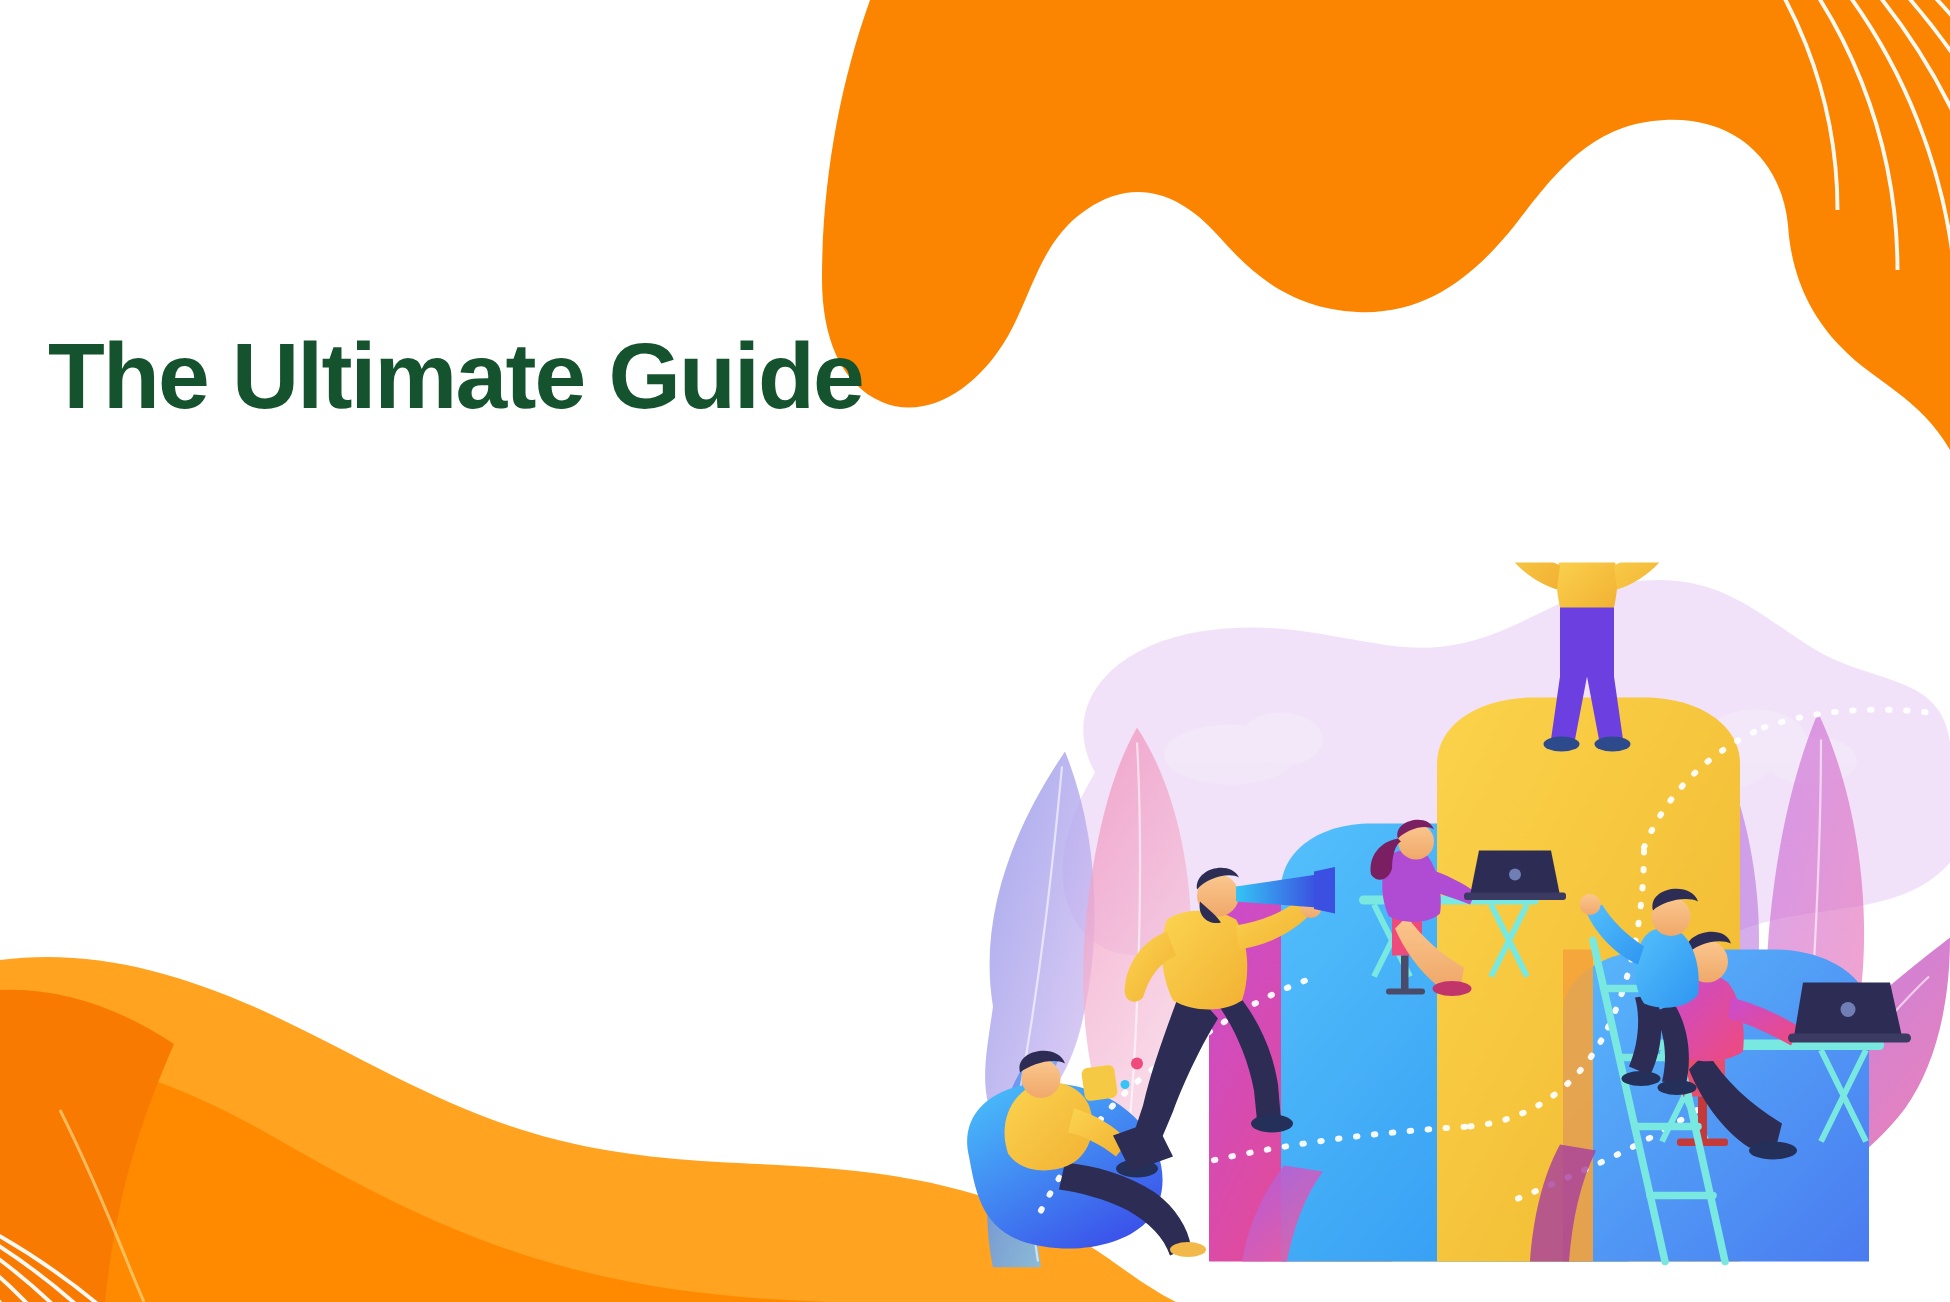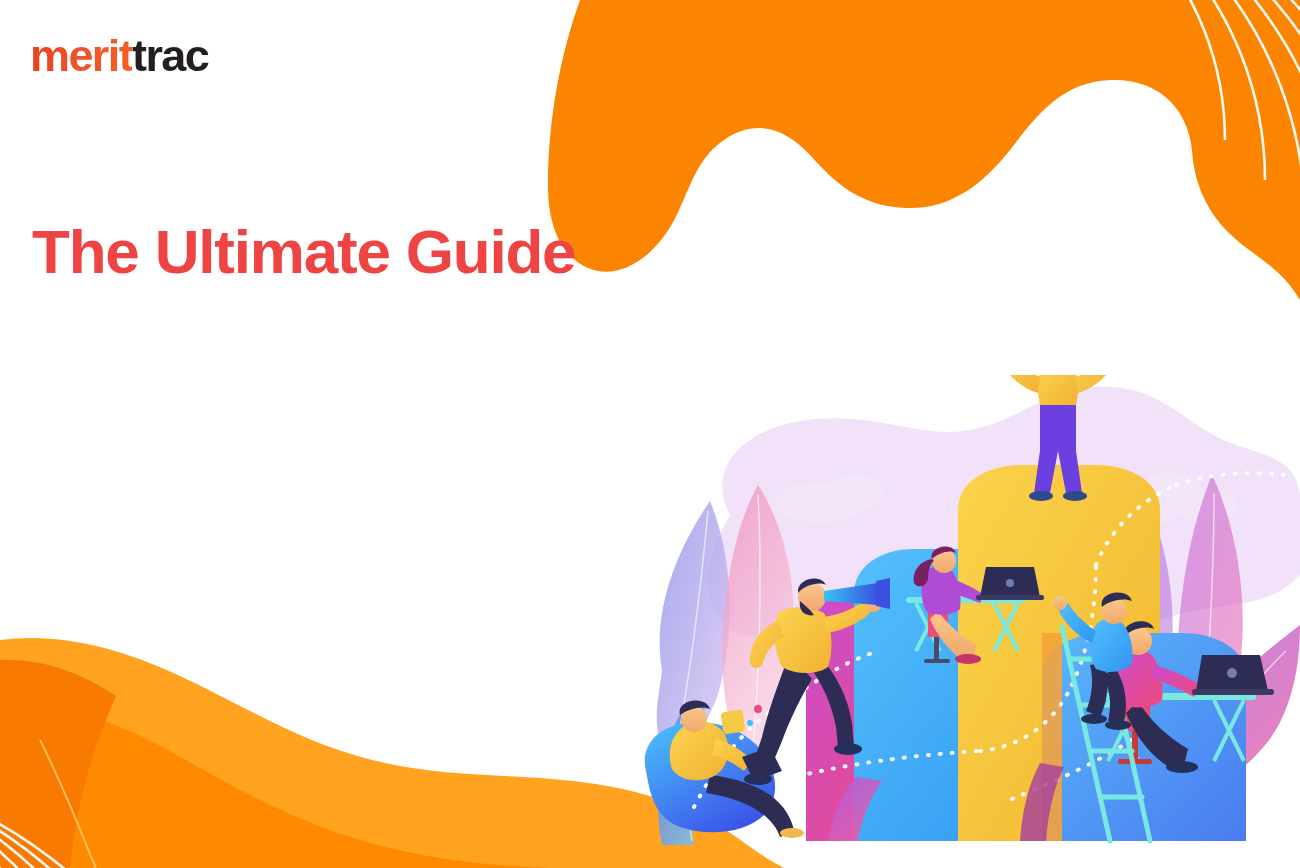--- a/index.html
+++ b/index.html
@@ -57,21 +57,21 @@
     color:transparent;
     display:block;
   }
   #subtitle-line {
     display:block;
     margin-top:16px;
     font-size:62px;
     font-weight:700;
     letter-spacing:-1.2px;
     line-height:1;
-    color:#ef4444;
+    color:#14532d;
     white-space:nowrap;
   }
 
   
   #illustration {
     position:absolute;
     left:610px; top:375px;
     width:690px; height:470px;
     pointer-events:none;
   }
@@ -168,23 +168,20 @@
         <path d="M-240,760 A 440 440 0 0 1 200,1200"></path>
         <path d="M-240,760 A 480 480 0 0 1 240,1240"></path>
       </g>
 
       <g clip-path="url(#clip-bl2)" fill="none" stroke="#ffd07a" stroke-width="2" opacity="0.75">
         <path d="M40,740 C70,800 86,846 96,868"></path>
       </g>
     </g>
   </svg>
 
-  <div id="logo">
-    <span class="merit">merit</span><span class="trac">trac</span>
-  </div>
 
   <div id="headline-block">
     <span id="subtitle-line">The Ultimate Guide</span>
   </div>
 
   <svg id="illustration" viewBox="0 0 690 470" aria-hidden="true">
     <defs>
       <linearGradient id="gLeaf1" x1="0" y1="0" x2="1" y2="1">
         <stop offset="0%" stop-color="#8b8fe8"></stop>
           <stop offset="100%" stop-color="#d9c2f2"></stop>

